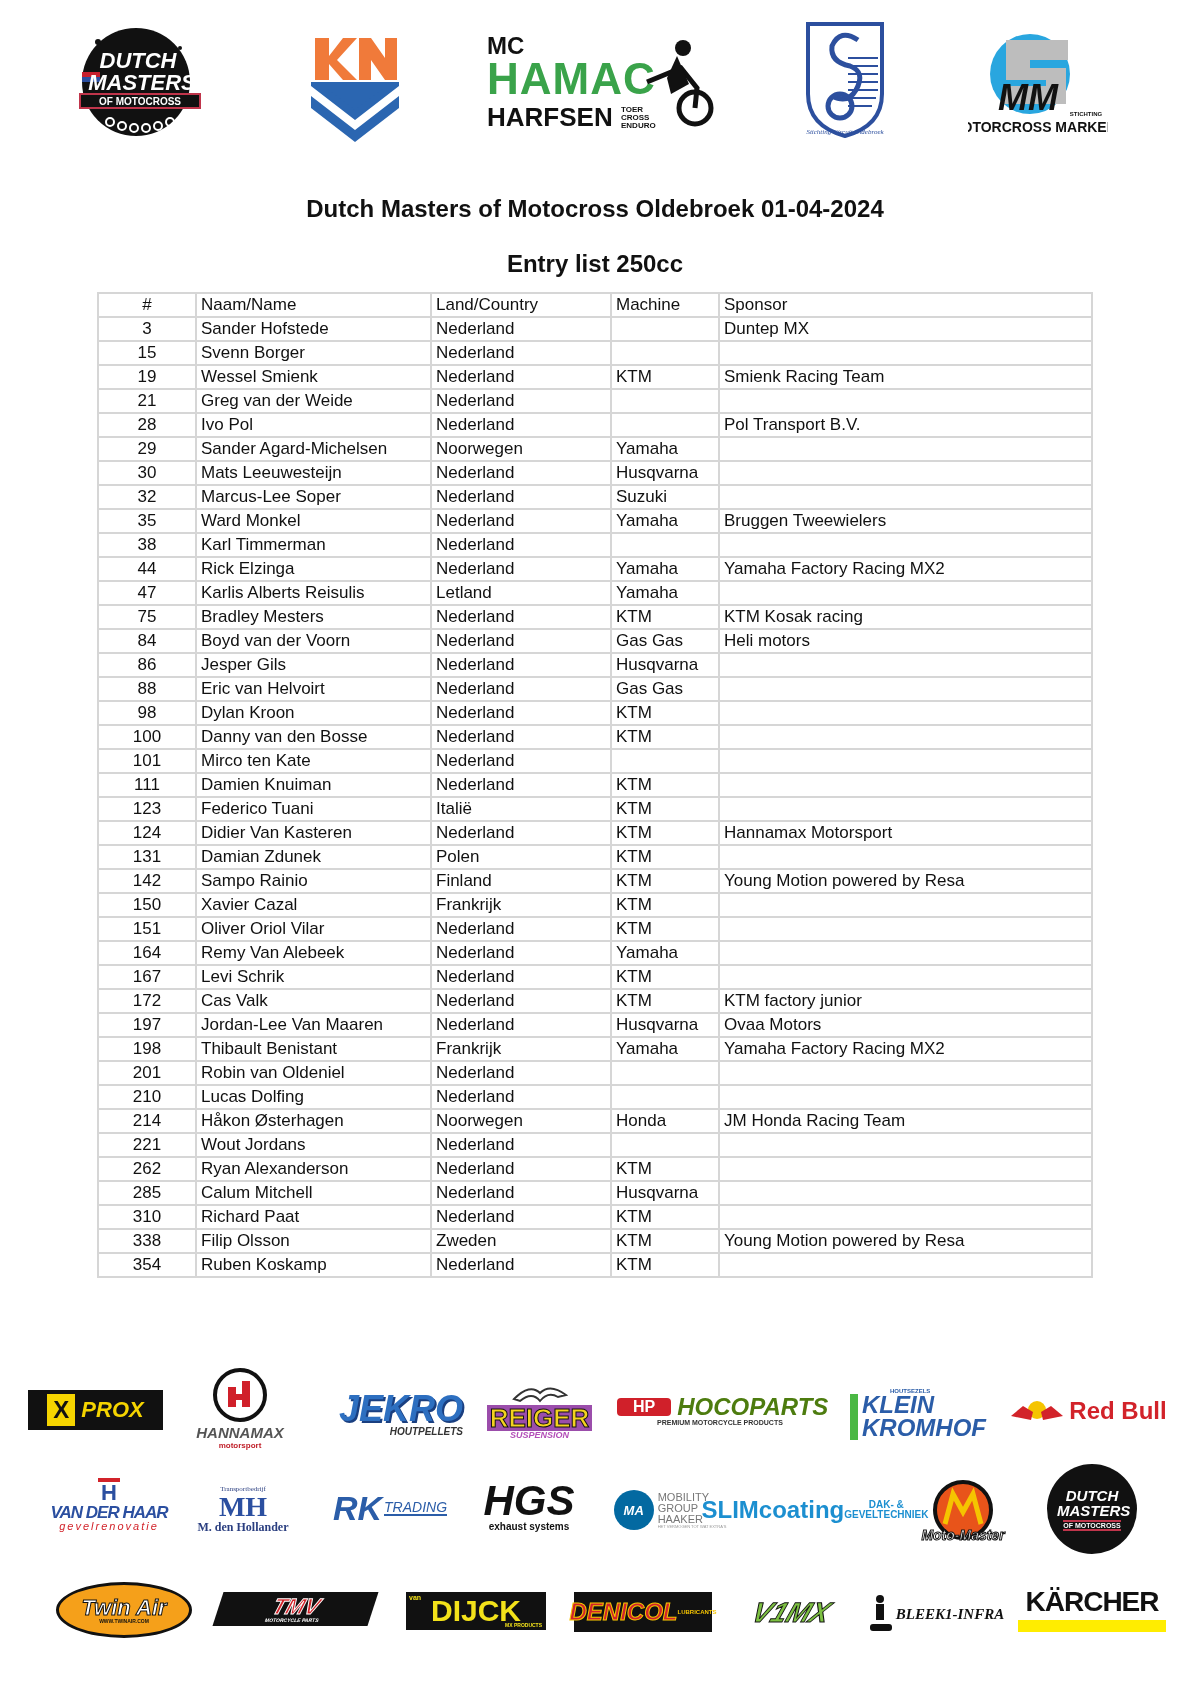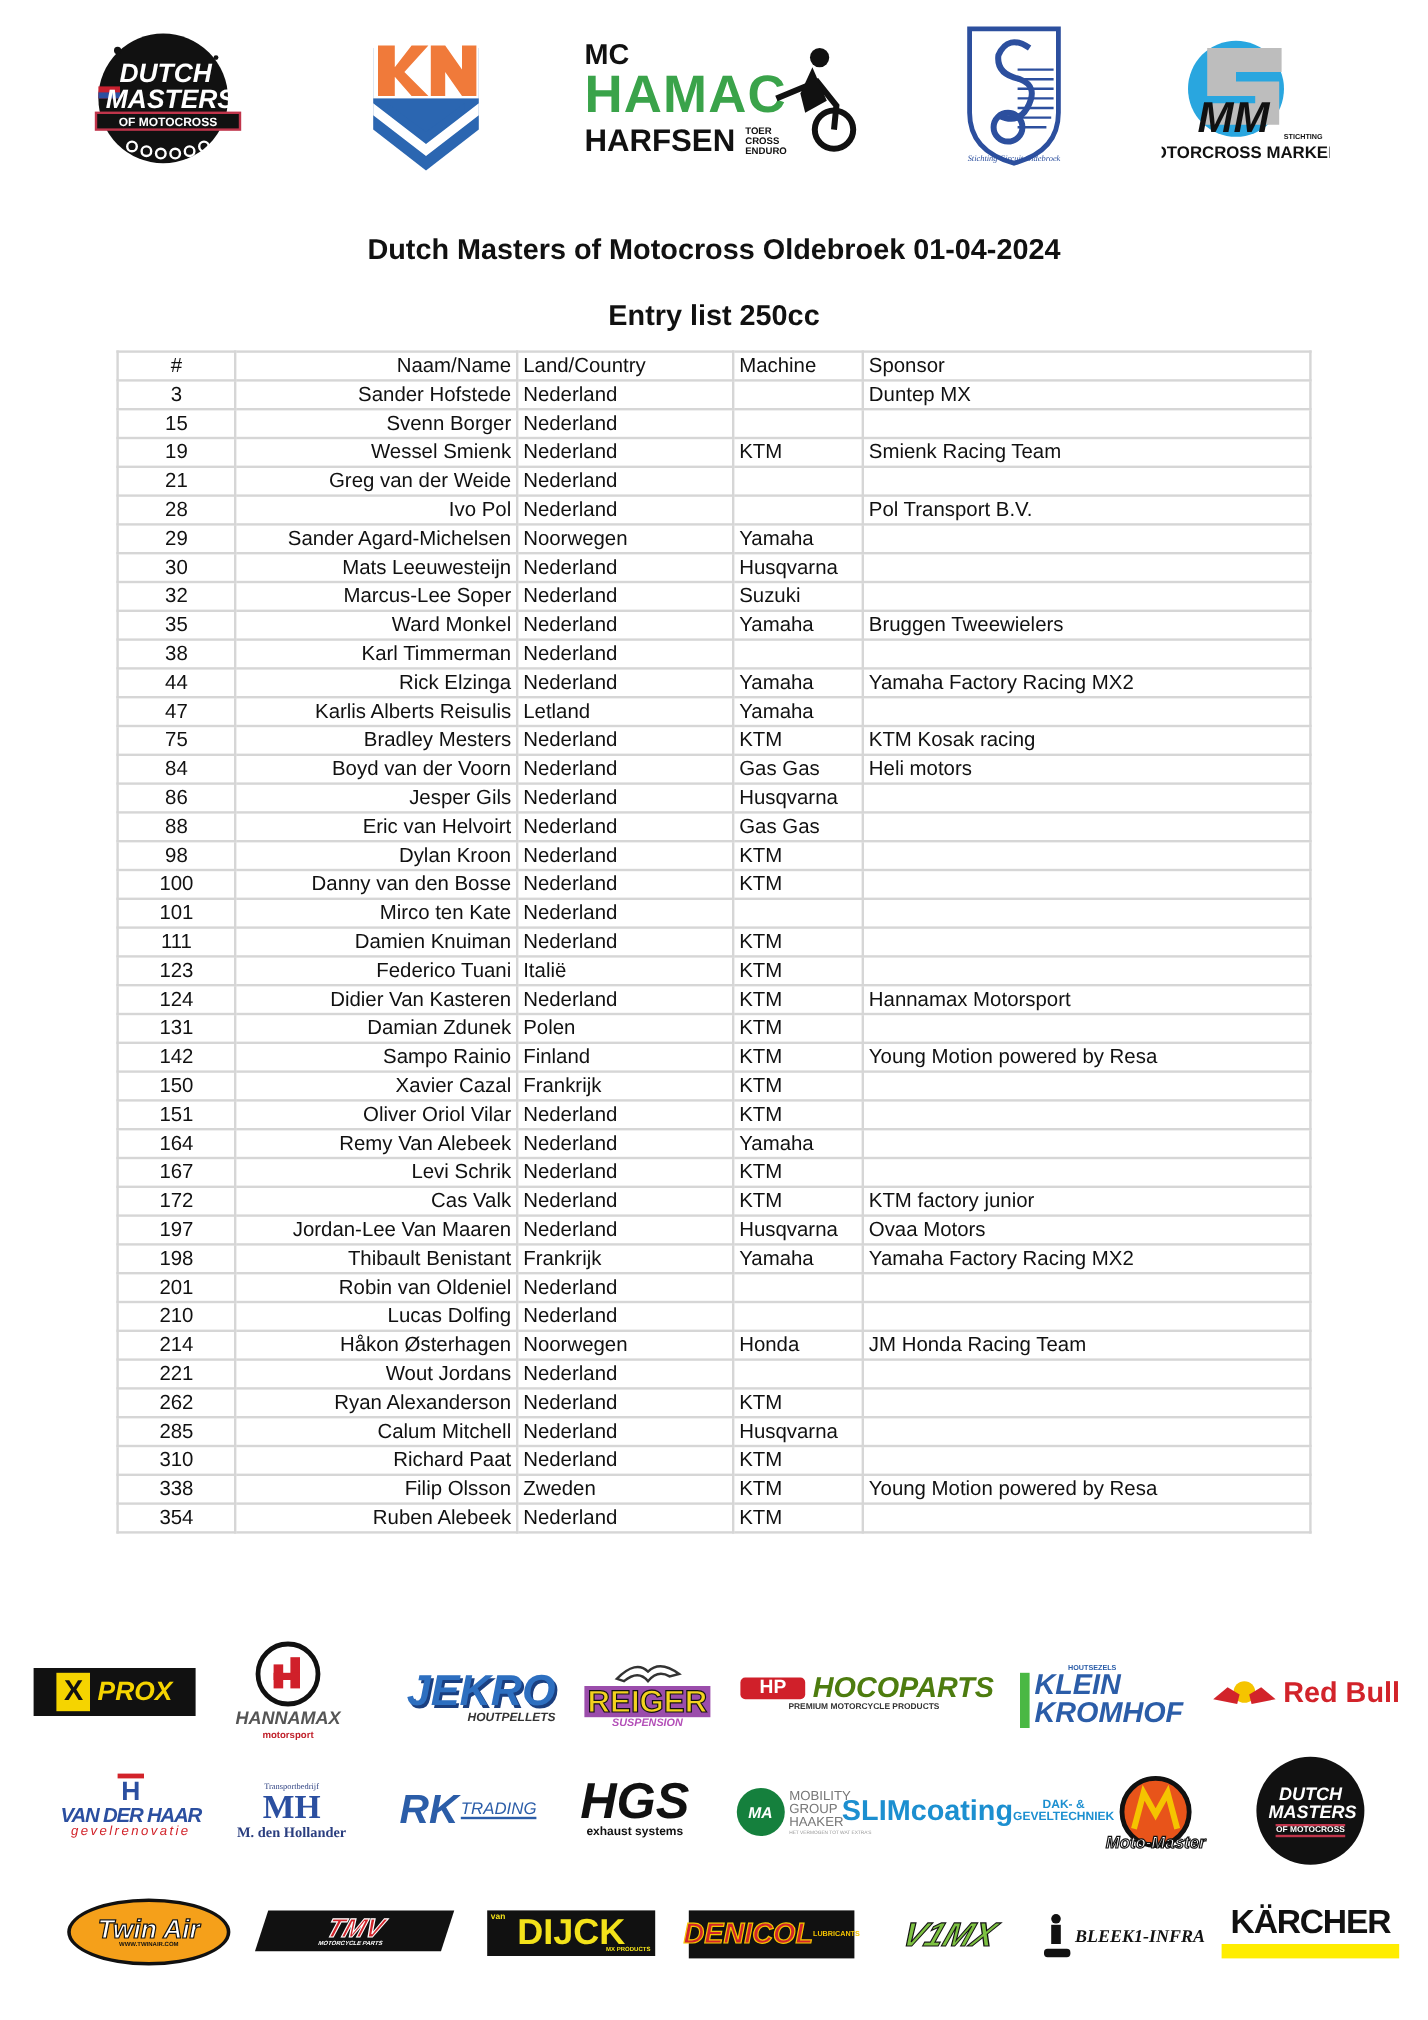--- a/index.html
+++ b/index.html
@@ -4,21 +4,21 @@
 <style>
   html, body { margin: 0; padding: 0; background: #ffffff; }
   body { width: 1190px; height: 1683px; position: relative; overflow: hidden; font-family: "Liberation Sans", "DejaVu Sans", sans-serif; color: #111; }
   .logos-top { position: absolute; top: 14px; left: 0; width: 1190px; height: 130px; }
   .logo { position: absolute; display: flex; align-items: center; justify-content: center; }
   .title { position: absolute; top: 195px; left: 0; width: 1190px; text-align: center; font-weight: bold; font-size: 24px; }
   .subtitle { position: absolute; top: 250px; left: 0; width: 1190px; text-align: center; font-weight: bold; font-size: 24px; }
   table.entry { position: absolute; top: 292px; left: 97px; width: 996px; border-collapse: collapse; font-size: 17px; }
   table.entry td, table.entry th { border: 2px solid #d6d6d6; height: 22px; padding: 0 4px; font-weight: normal; text-align: left; line-height: 22px; white-space: nowrap; }
   table.entry .c-num { width: 88px; text-align: center; }
-  table.entry .c-name { width: 225px; text-align: right; }
+  table.entry .c-name { width: 225px; }
   table.entry .c-country { width: 170px; }
   table.entry .c-machine { width: 98px; }
   .sponsors { position: absolute; left: 0; width: 1190px; }
   .sp { position: absolute; display: flex; align-items: center; justify-content: center; font-weight: bold; text-align: center; line-height: 1; }
 </style>
 </head>
 <body>
 
 <div class="logos-top">
 
@@ -382,21 +382,21 @@
       </tr>
       <tr>
         <td class="c-num">338</td>
         <td class="c-name">Filip Olsson</td>
         <td class="c-country">Zweden</td>
         <td class="c-machine">KTM</td>
         <td class="c-sponsor">Young Motion powered by Resa</td>
       </tr>
       <tr>
         <td class="c-num">354</td>
-        <td class="c-name">Ruben Alebeek</td>
+        <td class="c-name">Ruben Koskamp</td>
         <td class="c-country">Nederland</td>
         <td class="c-machine">KTM</td>
         <td class="c-sponsor"></td>
       </tr>
     </tbody>
 </table>
 
 <div class="sponsors" style="top:1360px; height:320px;">
 
   <div class="sp" style="left:28px; top:30px; width:135px; height:40px; background:#111; color:#f5d400;">
@@ -456,21 +456,21 @@
   </div>
   <div class="sp" style="left:325px; top:128px; width:130px; height:40px;">
     <span style="font-size:34px; font-style:italic; color:#2b5da8;">RK</span>
     <span style="font-size:14px; font-style:italic; font-weight:normal; color:#2b5da8; border-bottom:2px solid #2b5da8; margin-left:2px;">TRADING</span>
   </div>
   <div class="sp" style="left:470px; top:116px; width:118px; height:60px; flex-direction:column;text-align:right;">
     <span style="font-size:42px; font-style:italic; color:#111;">HGS</span>
     <span style="font-size:10px; color:#111;">exhaust systems</span>
   </div>
   <div class="sp" style="left:610px; top:122px; width:120px; height:56px;">
-    <span style="display:flex; align-items:center; justify-content:center; width:40px; height:40px; border-radius:50%; background:#15803d; color:#fff; font-size:13px; font-style:italic;">MA</span>
+    <span style="display:flex; align-items:center; justify-content:center; width:40px; height:40px; border-radius:50%; background:#0369a1; color:#fff; font-size:13px; font-style:italic;">MA</span>
     <div style="display:flex; flex-direction:column; align-items:flex-start; margin-left:4px;">
       <span style="font-size:11px; font-weight:normal; color:#777; width:60px; white-space:normal; text-align:left;">MOBILITY GROUP HAAKER</span>
       <span style="font-size:4px; font-weight:normal; color:#999;">HET VERMOGEN TOT WAT EXTRA'S</span>
     </div>
   </div>
   <div class="sp" style="left:745px; top:122px; width:140px; height:56px; flex-direction:row;">
     <svg width="100" height="10" viewBox="0 0 100 10">
         <path d="M4 9 Q50 -4 96 9" fill="none" stroke="#d2232a" stroke-width="3"></path>
       </svg>
     <span style="font-size:24px; color:#1c8fd0;">SLIMcoating</span>

